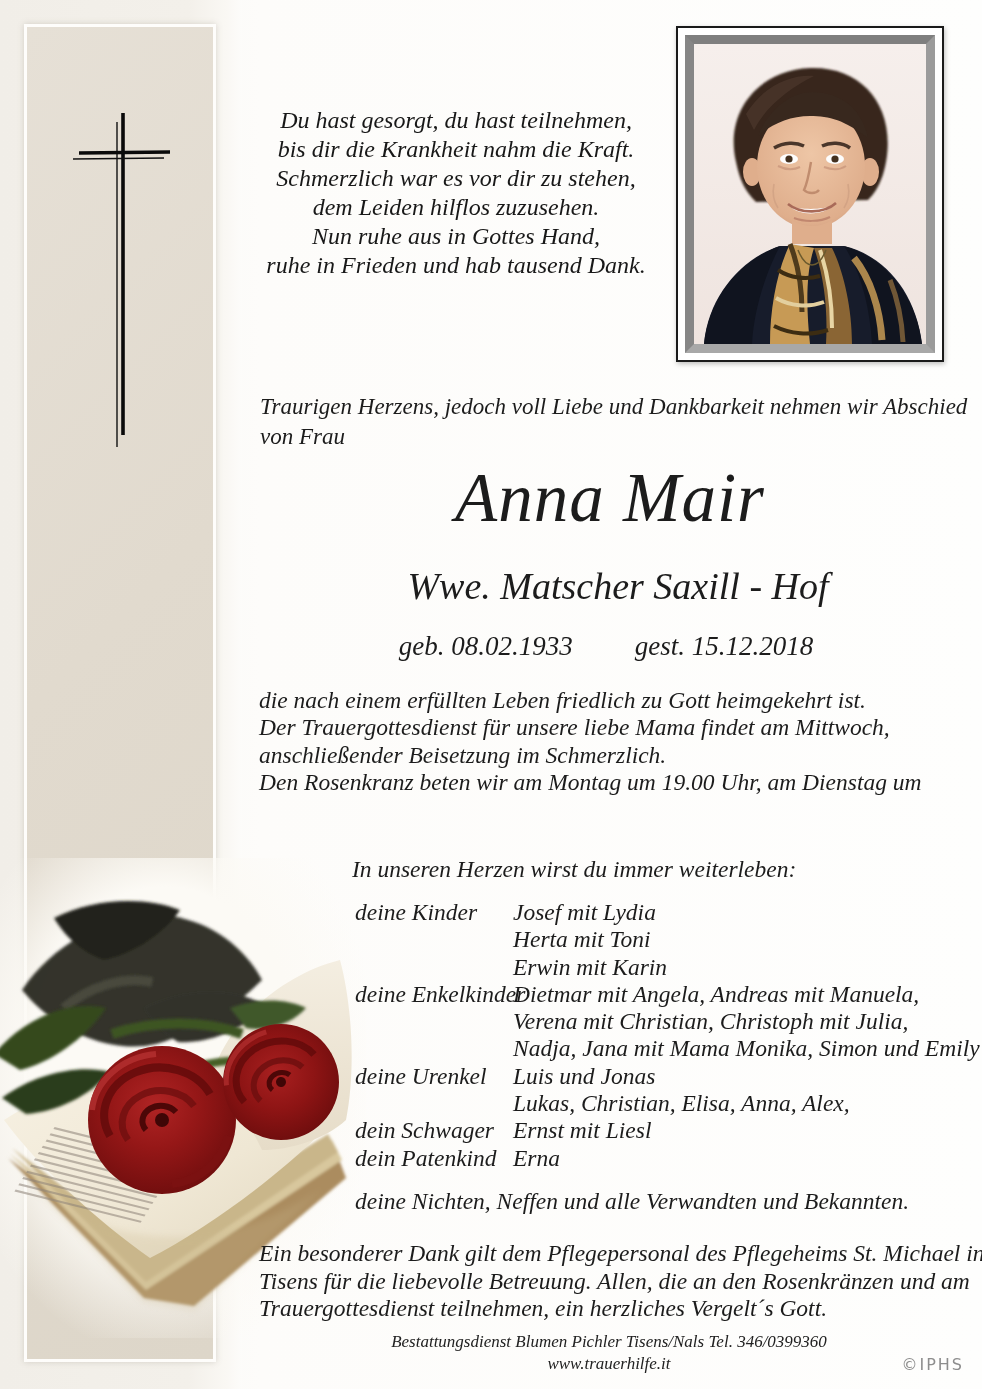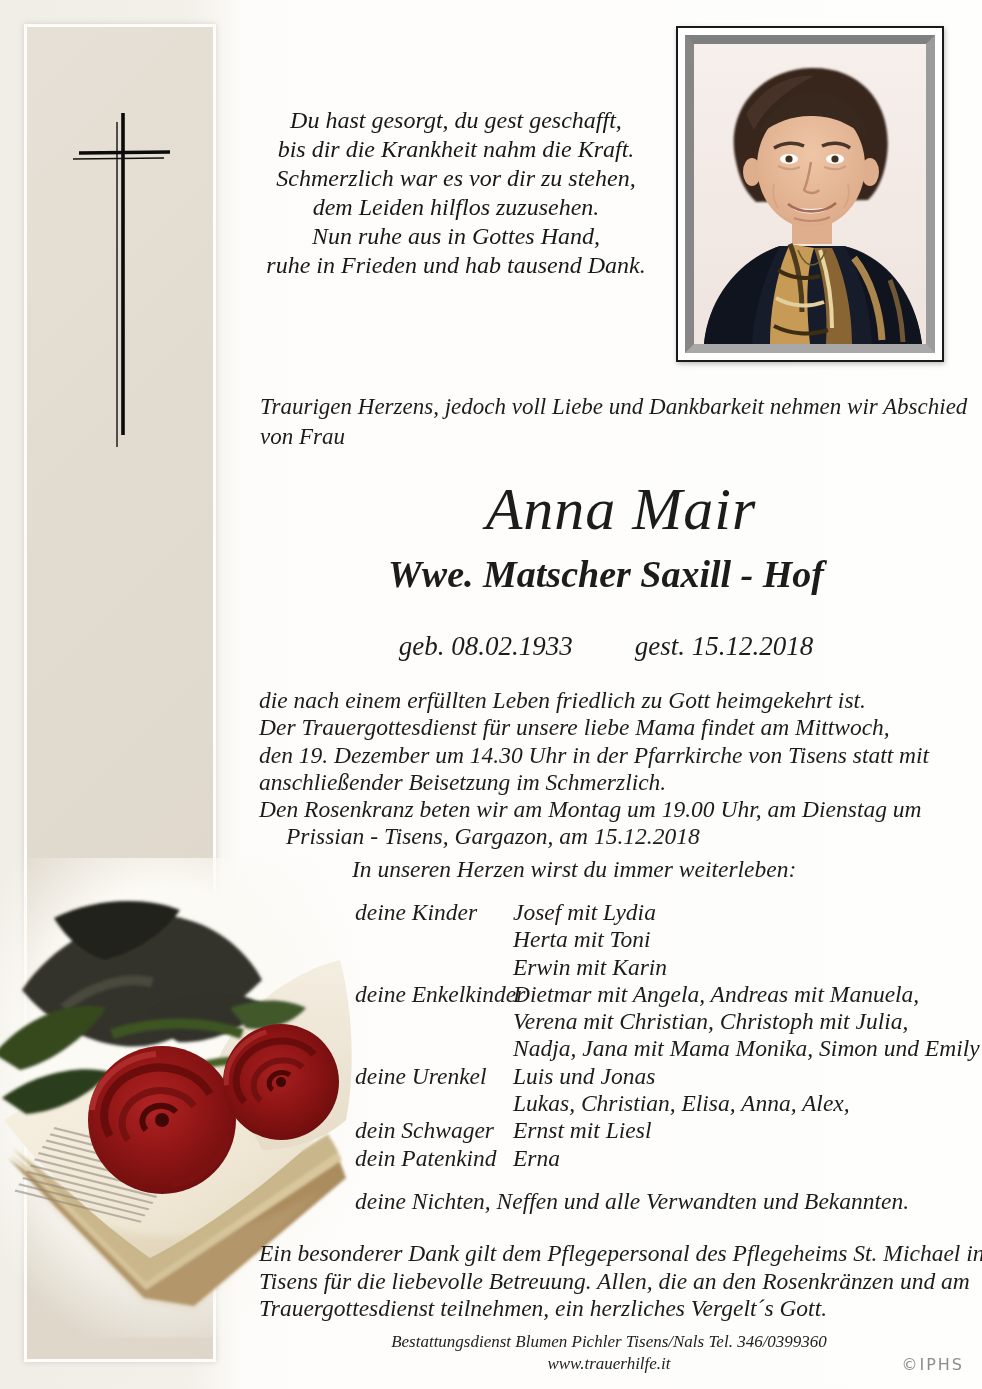--- a/index.html
+++ b/index.html
@@ -50,27 +50,27 @@
     position:absolute;left:256px;top:106px;width:400px;
     font-size:24px;line-height:29px;text-align:center;
     color:#181818;
   }
   .intro{
     position:absolute;left:260px;top:392px;width:700px;
     font-size:23px;line-height:30px;
   }
   .name{
     position:absolute;left:256px;top:442px;width:700px;
-    font-size:60px;line-height:104px;font-weight:normal;
-    text-align:center;margin:15px;letter-spacing:1px;
+    font-size:69px;line-height:104px;font-weight:normal;
+    text-align:center;margin:4px;letter-spacing:1px;
   }
   .subtitle{
     position:absolute;left:256px;top:552px;width:700px;
-    font-size:38px;line-height:44px;font-weight:bold;
-    text-align:center;margin:0;
+    font-size:38px;line-height:44px;font-weight:normal;
+    text-align:center;margin:12px;
   }
   .dates{
     position:absolute;left:256px;top:608px;width:700px;
     font-size:27px;text-align:center;
   }
   .dates span{display:inline-block;margin-top:23px;}
   .dates .gap{width:62px;}
   .announcement{
     position:absolute;left:259px;top:650px;width:710px;
     font-size:23.5px;line-height:27.3px;margin-top:37px;
@@ -287,21 +287,21 @@
           <path d="M160,214 C176,234 186,264 188,296" stroke="#c79a55" stroke-width="7" fill="none" opacity=".85"></path>
           <path d="M196,236 C204,256 208,278 209,298" stroke="#9a7440" stroke-width="5" fill="none" opacity=".7"></path>
         </g>
 
         <path d="M104,206 C112,226 124,226 132,206" stroke="#6b5a2e" stroke-width="1.5" fill="none"></path>
       </svg>
     </div>
   </div>
 
   <div class="poem">
-    <div class="txt">Du hast gesorgt, du gest geschafft,</div>
+    <div class="txt">Du hast gesorgt, du hast teilnehmen,</div>
     <div class="txt">bis dir die Krankheit nahm die Kraft.</div>
     <div class="txt">Schmerzlich war es vor dir zu stehen,</div>
     <div class="txt">dem Leiden hilflos zuzusehen.</div>
     <div class="txt">Nun ruhe aus in Gottes Hand,</div>
     <div class="txt">ruhe in Frieden und hab tausend Dank.</div>
   </div>
 
   <div class="intro">
     <div class="txt">Traurigen Herzens, jedoch voll Liebe und Dankbarkeit nehmen wir Abschied</div>
     <div class="txt">von Frau</div>
@@ -310,24 +310,22 @@
   <h1 class="name">Anna Mair</h1>
   <h2 class="subtitle">Wwe. Matscher Saxill - Hof</h2>
 
   <div class="dates">
     <span>geb. 08.02.1933</span><span class="gap"></span><span>gest. 15.12.2018</span>
   </div>
 
   <div class="announcement">
     <div class="txt">die nach einem erfüllten Leben friedlich zu Gott heimgekehrt ist.</div>
     <div class="txt">Der Trauergottesdienst für unsere liebe Mama findet am Mittwoch,</div>
-    <div class="txt">den 19. Dezember um 14.30 Uhr in der Pfarrkirche von Tisens statt mit</div>
     <div class="txt">anschließender Beisetzung im Schmerzlich.</div>
     <div class="txt">Den Rosenkranz beten wir am Montag um 19.00 Uhr, am Dienstag um</div>
-    <div class="txt dateline">Prissian - Tisens, Gargazon, am 15.12.2018</div>
   </div>
 
   <div class="remembrance txt">In unseren Herzen wirst du immer weiterleben:</div>
 
   <div class="family">
     <div class="family-row">
       <div class="family-label txt">deine Kinder</div>
       <div class="family-values">
         <div class="txt">Josef mit Lydia</div>
         <div class="txt">Herta mit Toni</div>

